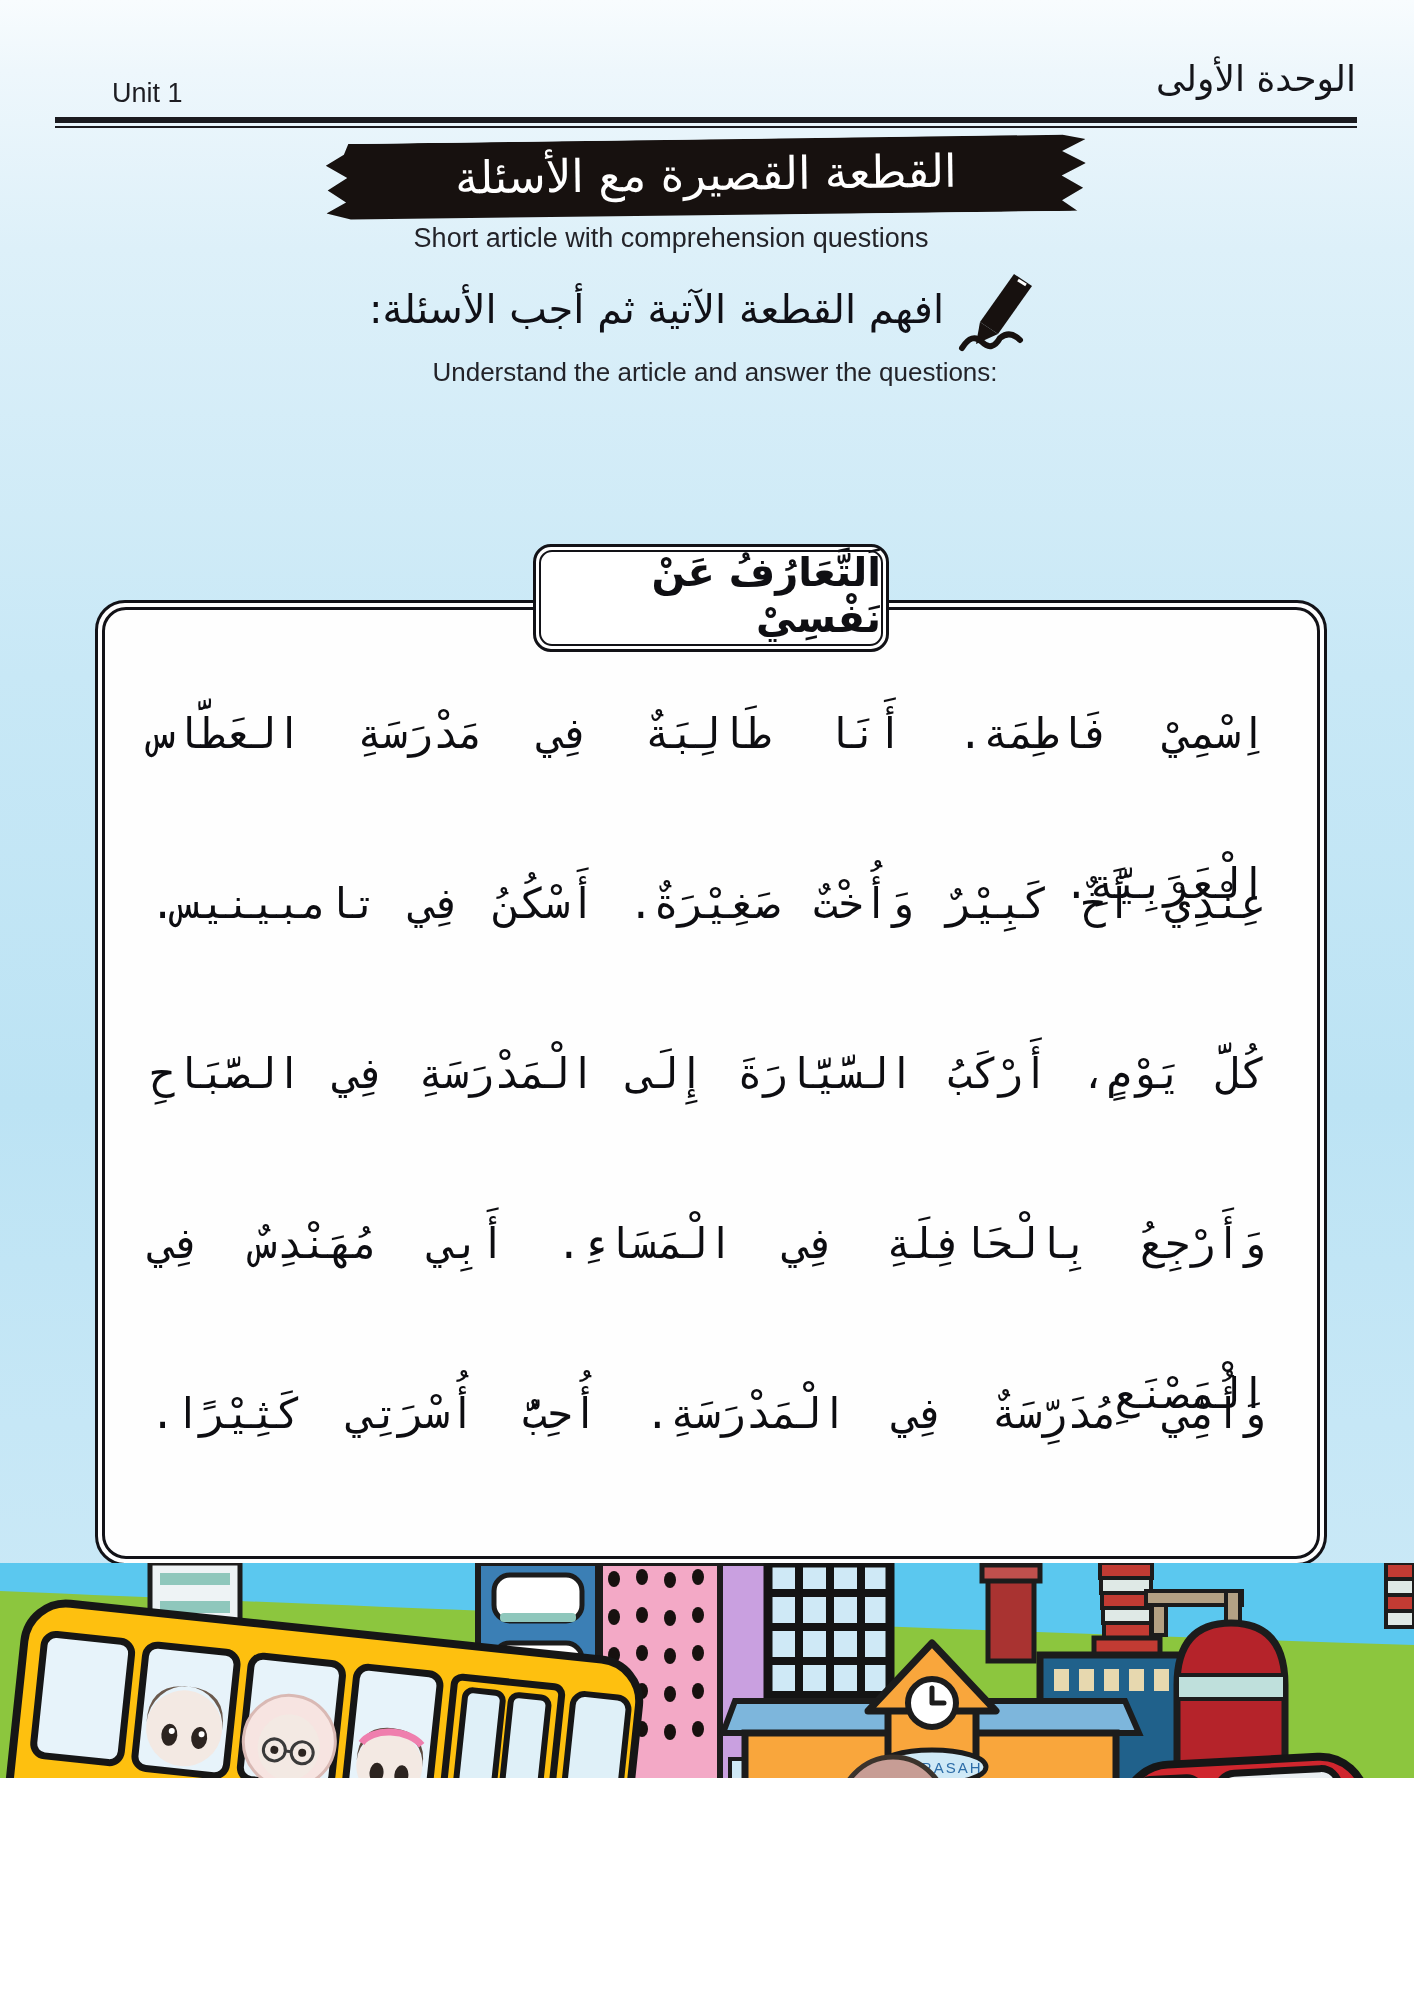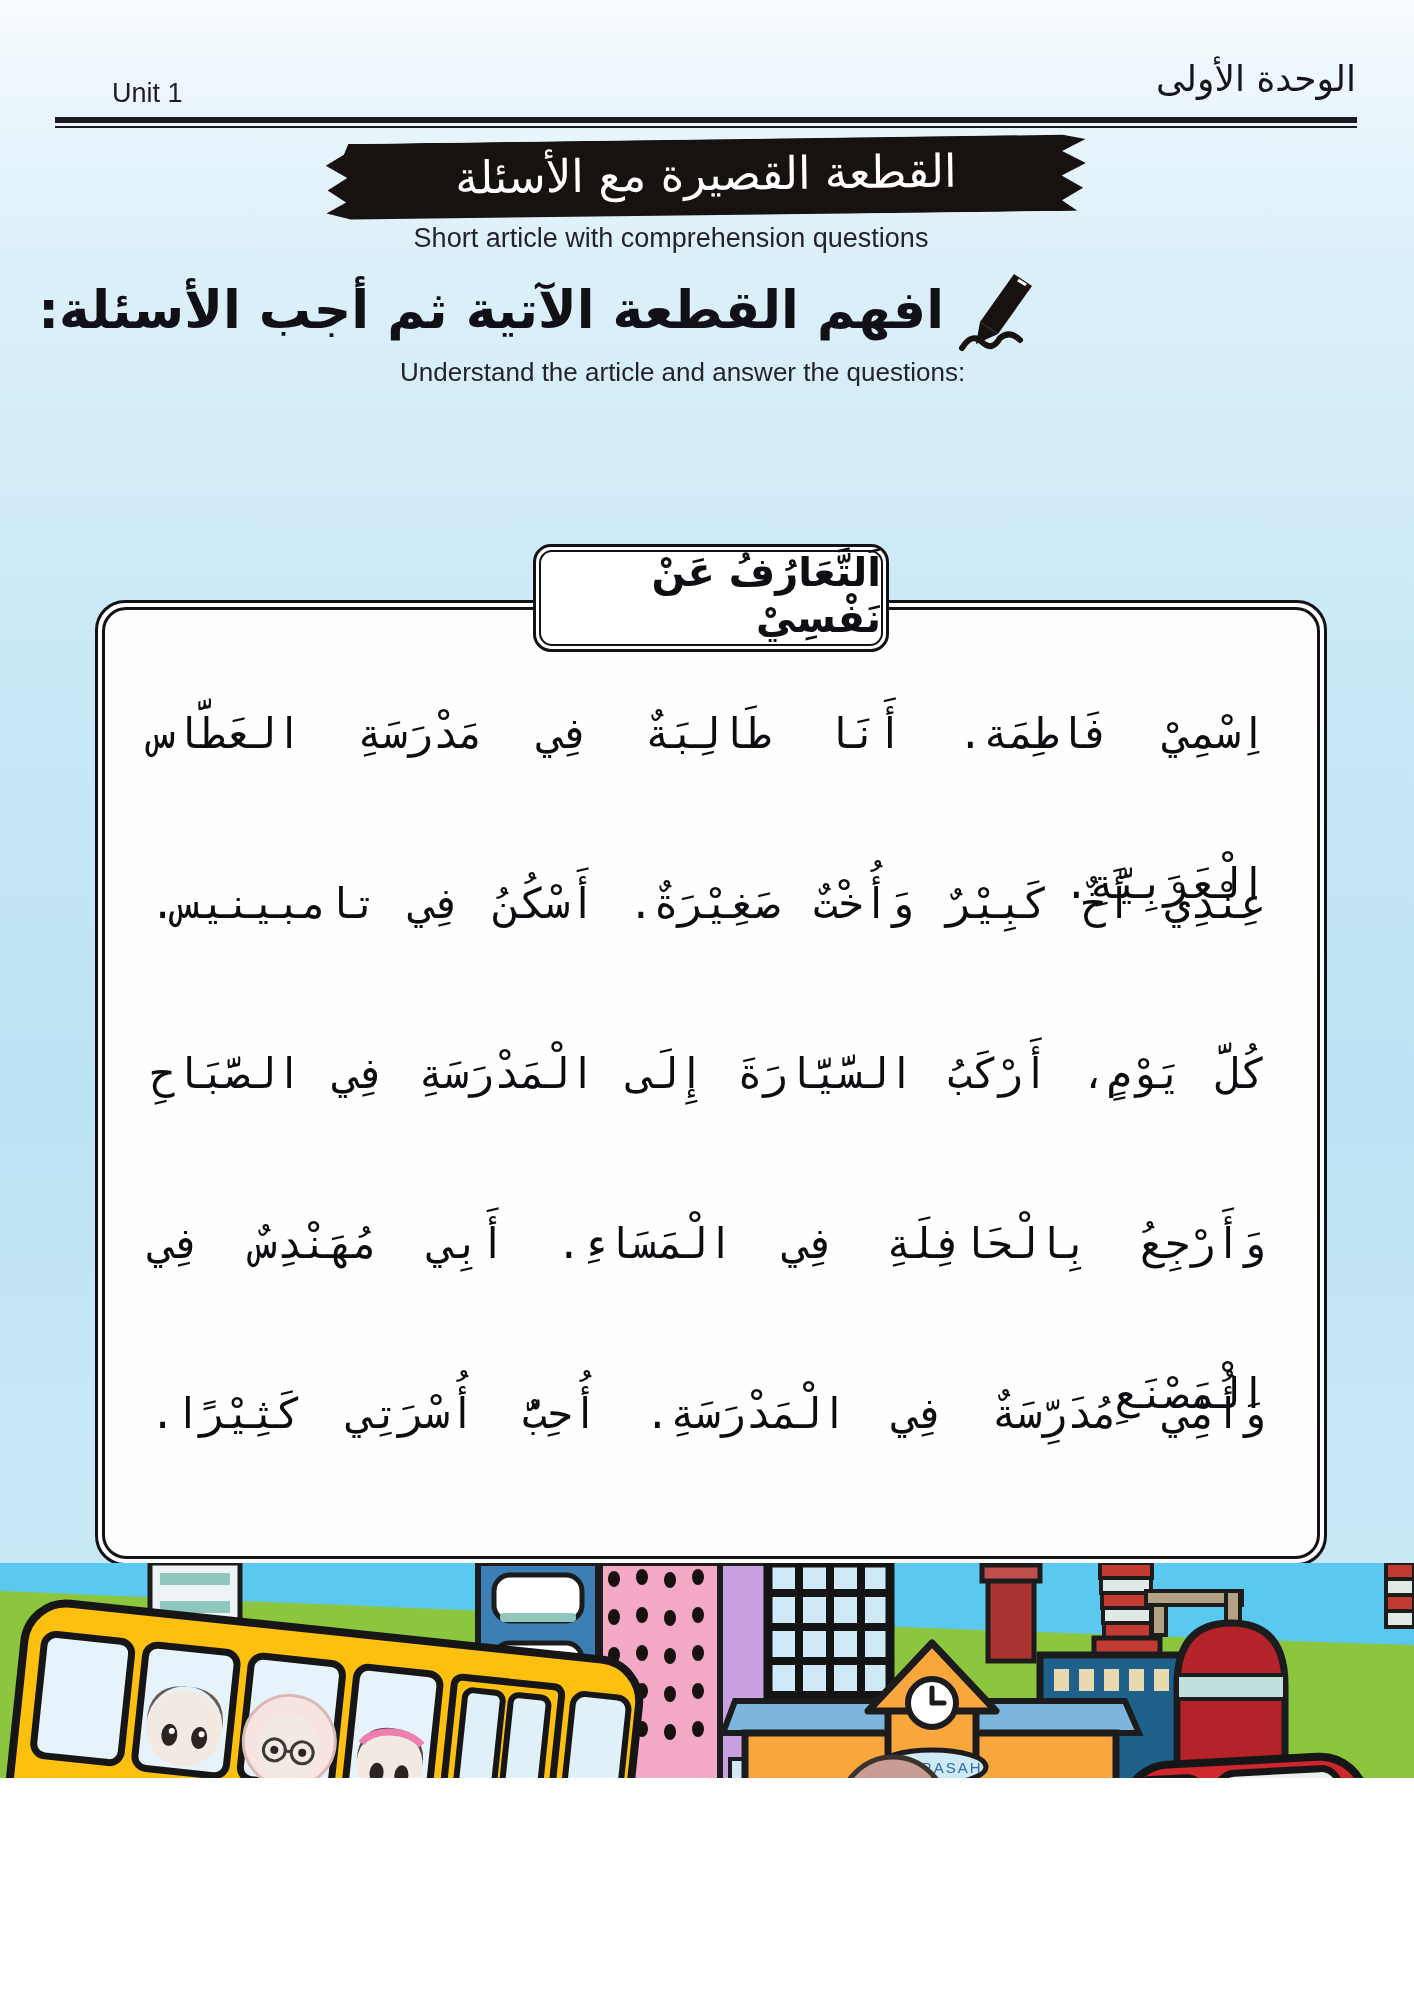--- a/index.html
+++ b/index.html
@@ -11,22 +11,22 @@
   .hdr-left{position:absolute;left:112px;top:78px;font-size:27px;color:#1d1d22;}
   .hdr-right{position:absolute;right:58px;top:58px;font-size:36px;color:#15151a;font-family:"DejaVu Sans",sans-serif;direction:rtl;}
   .hdr-rule{position:absolute;left:55px;right:57px;top:117px;height:3px;border-top:6px solid #1b1b20;border-bottom:2px solid #1b1b20;}
   .banner{
     position:absolute;left:326px;top:139px;width:760px;height:77px;background:#17110f;
     display:flex;align-items:center;justify-content:center;transform:rotate(-0.8deg);
     clip-path:polygon(3% 0%,97% 1%,100% 7%,96.9% 22%,100% 38%,96.8% 54%,99.6% 70%,96.8% 86%,98.8% 100%,3.2% 98%,0% 90%,2.6% 76%,0.2% 60%,2.8% 44%,0% 28%,2.4% 14%);
   }
   .banner span{color:#ffffff;font-size:45px;font-family:"DejaVu Sans",sans-serif;direction:rtl;padding-bottom:6px;}
   .subtitle{position:absolute;left:16px;top:223px;width:1310px;text-align:center;font-size:27px;color:#232329;}
-  .instr-ar{position:absolute;right:470px;top:280px;font-size:52px;color:#101016;font-family:"DejaVu Sans",sans-serif;direction:rtl;font-weight:bold;}
-  .instr-en{position:absolute;left:400px;top:357px;width:630px;font-size:26px;color:#232329;}
+  .instr-ar{position:absolute;right:470px;top:286px;font-size:40px;color:#101016;font-family:"DejaVu Sans",sans-serif;direction:rtl;}
+  .instr-en{position:absolute;left:400px;top:357px;width:630px;text-align:center;font-size:26px;color:#232329;}
   .pencil{position:absolute;left:952px;top:272px;width:92px;height:86px;}
   .passage-box{position:absolute;left:95px;top:600px;width:1226px;height:960px;border:3px solid #121217;border-radius:30px;background:#fefefe;}
   .passage-box .inner{position:absolute;left:4px;top:4px;right:4px;bottom:4px;border:3px solid #121217;border-radius:24px;}
   .title-badge{position:absolute;left:533px;top:544px;width:350px;height:102px;background:#ffffff;border:3px solid #121217;border-radius:18px;z-index:3;}
   .title-badge .inner{position:absolute;left:3px;top:3px;right:3px;bottom:3px;border:2px solid #121217;border-radius:13px;display:flex;align-items:center;justify-content:center;padding-left:28px;}
   .title-badge span{font-size:40px;font-weight:700;color:#0f0f13;font-family:"DejaVu Sans",sans-serif;direction:rtl;padding-bottom:6px;}
   .passage-text{position:absolute;left:150px;top:662px;width:1116px;z-index:2;}
   .passage-text .line{
     direction:rtl;text-align:justify;text-align-last:justify;
     font-family:Liberation Mono, monospace;font-size:42px;color:#0d0d11;

